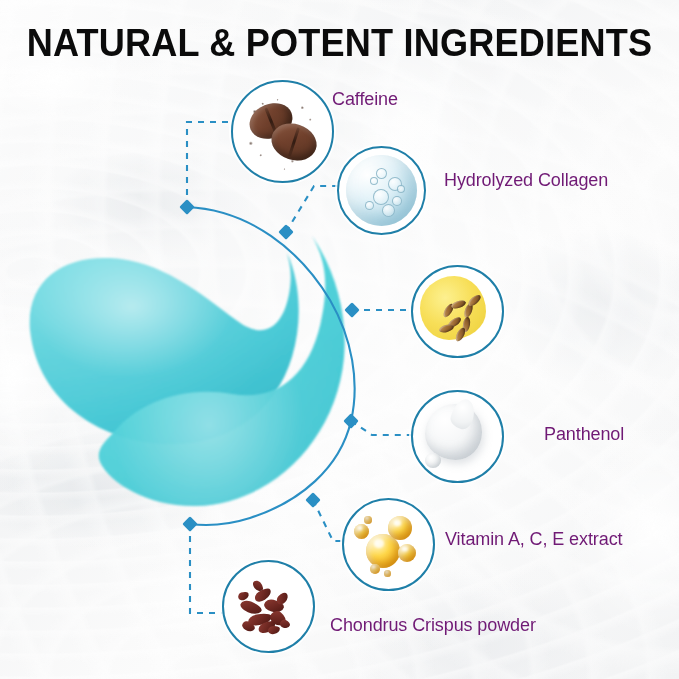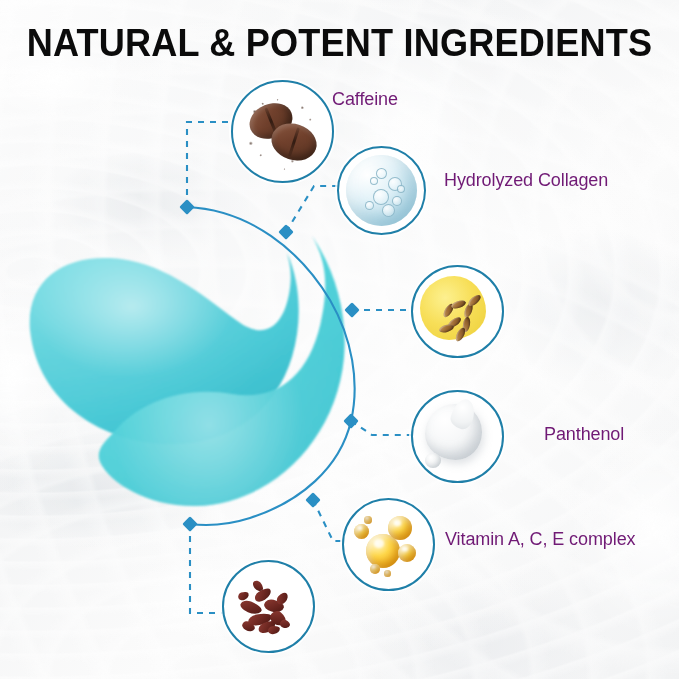--- a/index.html
+++ b/index.html
@@ -402,32 +402,33 @@
     <div class="circ-inner">
       <div class="vbub" style="left:22px; top:34px; width:34px; height:34px;"></div>
       <div class="vbub" style="left:44px; top:16px; width:24px; height:24px;"></div>
       <div class="vbub" style="left:10px; top:24px; width:15px; height:15px;"></div>
       <div class="vbub" style="left:54px; top:44px; width:18px; height:18px;"></div>
       <div class="vbub" style="left:20px; top:16px; width:8px; height:8px;"></div>
       <div class="vbub" style="left:26px; top:64px; width:10px; height:10px;"></div>
       <div class="vbub" style="left:40px; top:70px; width:7px; height:7px;"></div>
     </div>
   </div>
-  <div class="label" style="left:445px; top:529px;">Vitamin A, C, E complex</div>
+  <div class="label" style="left:445px; top:529px;">Vitamin A, C, E extract</div>
 
   <div class="node-circle" style="left:222px; top:560px; width:89px; height:89px;">
     <div class="circ-inner">
       <div class="flake" style="left:16px; top:40px; width:22px; height:11px; transform:rotate(22deg);"></div>
       <div class="flake" style="left:30px; top:28px; width:18px; height:10px; transform:rotate(-32deg);"></div>
       <div class="flake" style="left:40px; top:38px; width:20px; height:12px; transform:rotate(14deg);"></div>
       <div class="flake" style="left:24px; top:52px; width:24px; height:11px; transform:rotate(-10deg);"></div>
       <div class="flake" style="left:46px; top:50px; width:16px; height:13px; transform:rotate(40deg);"></div>
       <div class="flake" style="left:34px; top:60px; width:18px; height:10px; transform:rotate(-24deg);"></div>
       <div class="flake" style="left:18px; top:60px; width:13px; height:9px; transform:rotate(30deg);"></div>
       <div class="flake" style="left:52px; top:32px; width:13px; height:9px; transform:rotate(-46deg);"></div>
       <div class="flake" style="left:28px; top:20px; width:12px; height:8px; transform:rotate(52deg);"></div>
       <div class="flake" style="left:44px; top:64px; width:12px; height:8px; transform:rotate(-8deg);"></div>
       <div class="flake" style="left:14px; top:30px; width:11px; height:8px; transform:rotate(-18deg);"></div>
       <div class="flake" style="left:56px; top:58px; width:10px; height:8px; transform:rotate(26deg);"></div>
     </div>
   </div>
+  <div class="label" style="left:330px; top:615px;">Chondrus Crispus powder</div>
 
 </div>
 
 </body></html>

